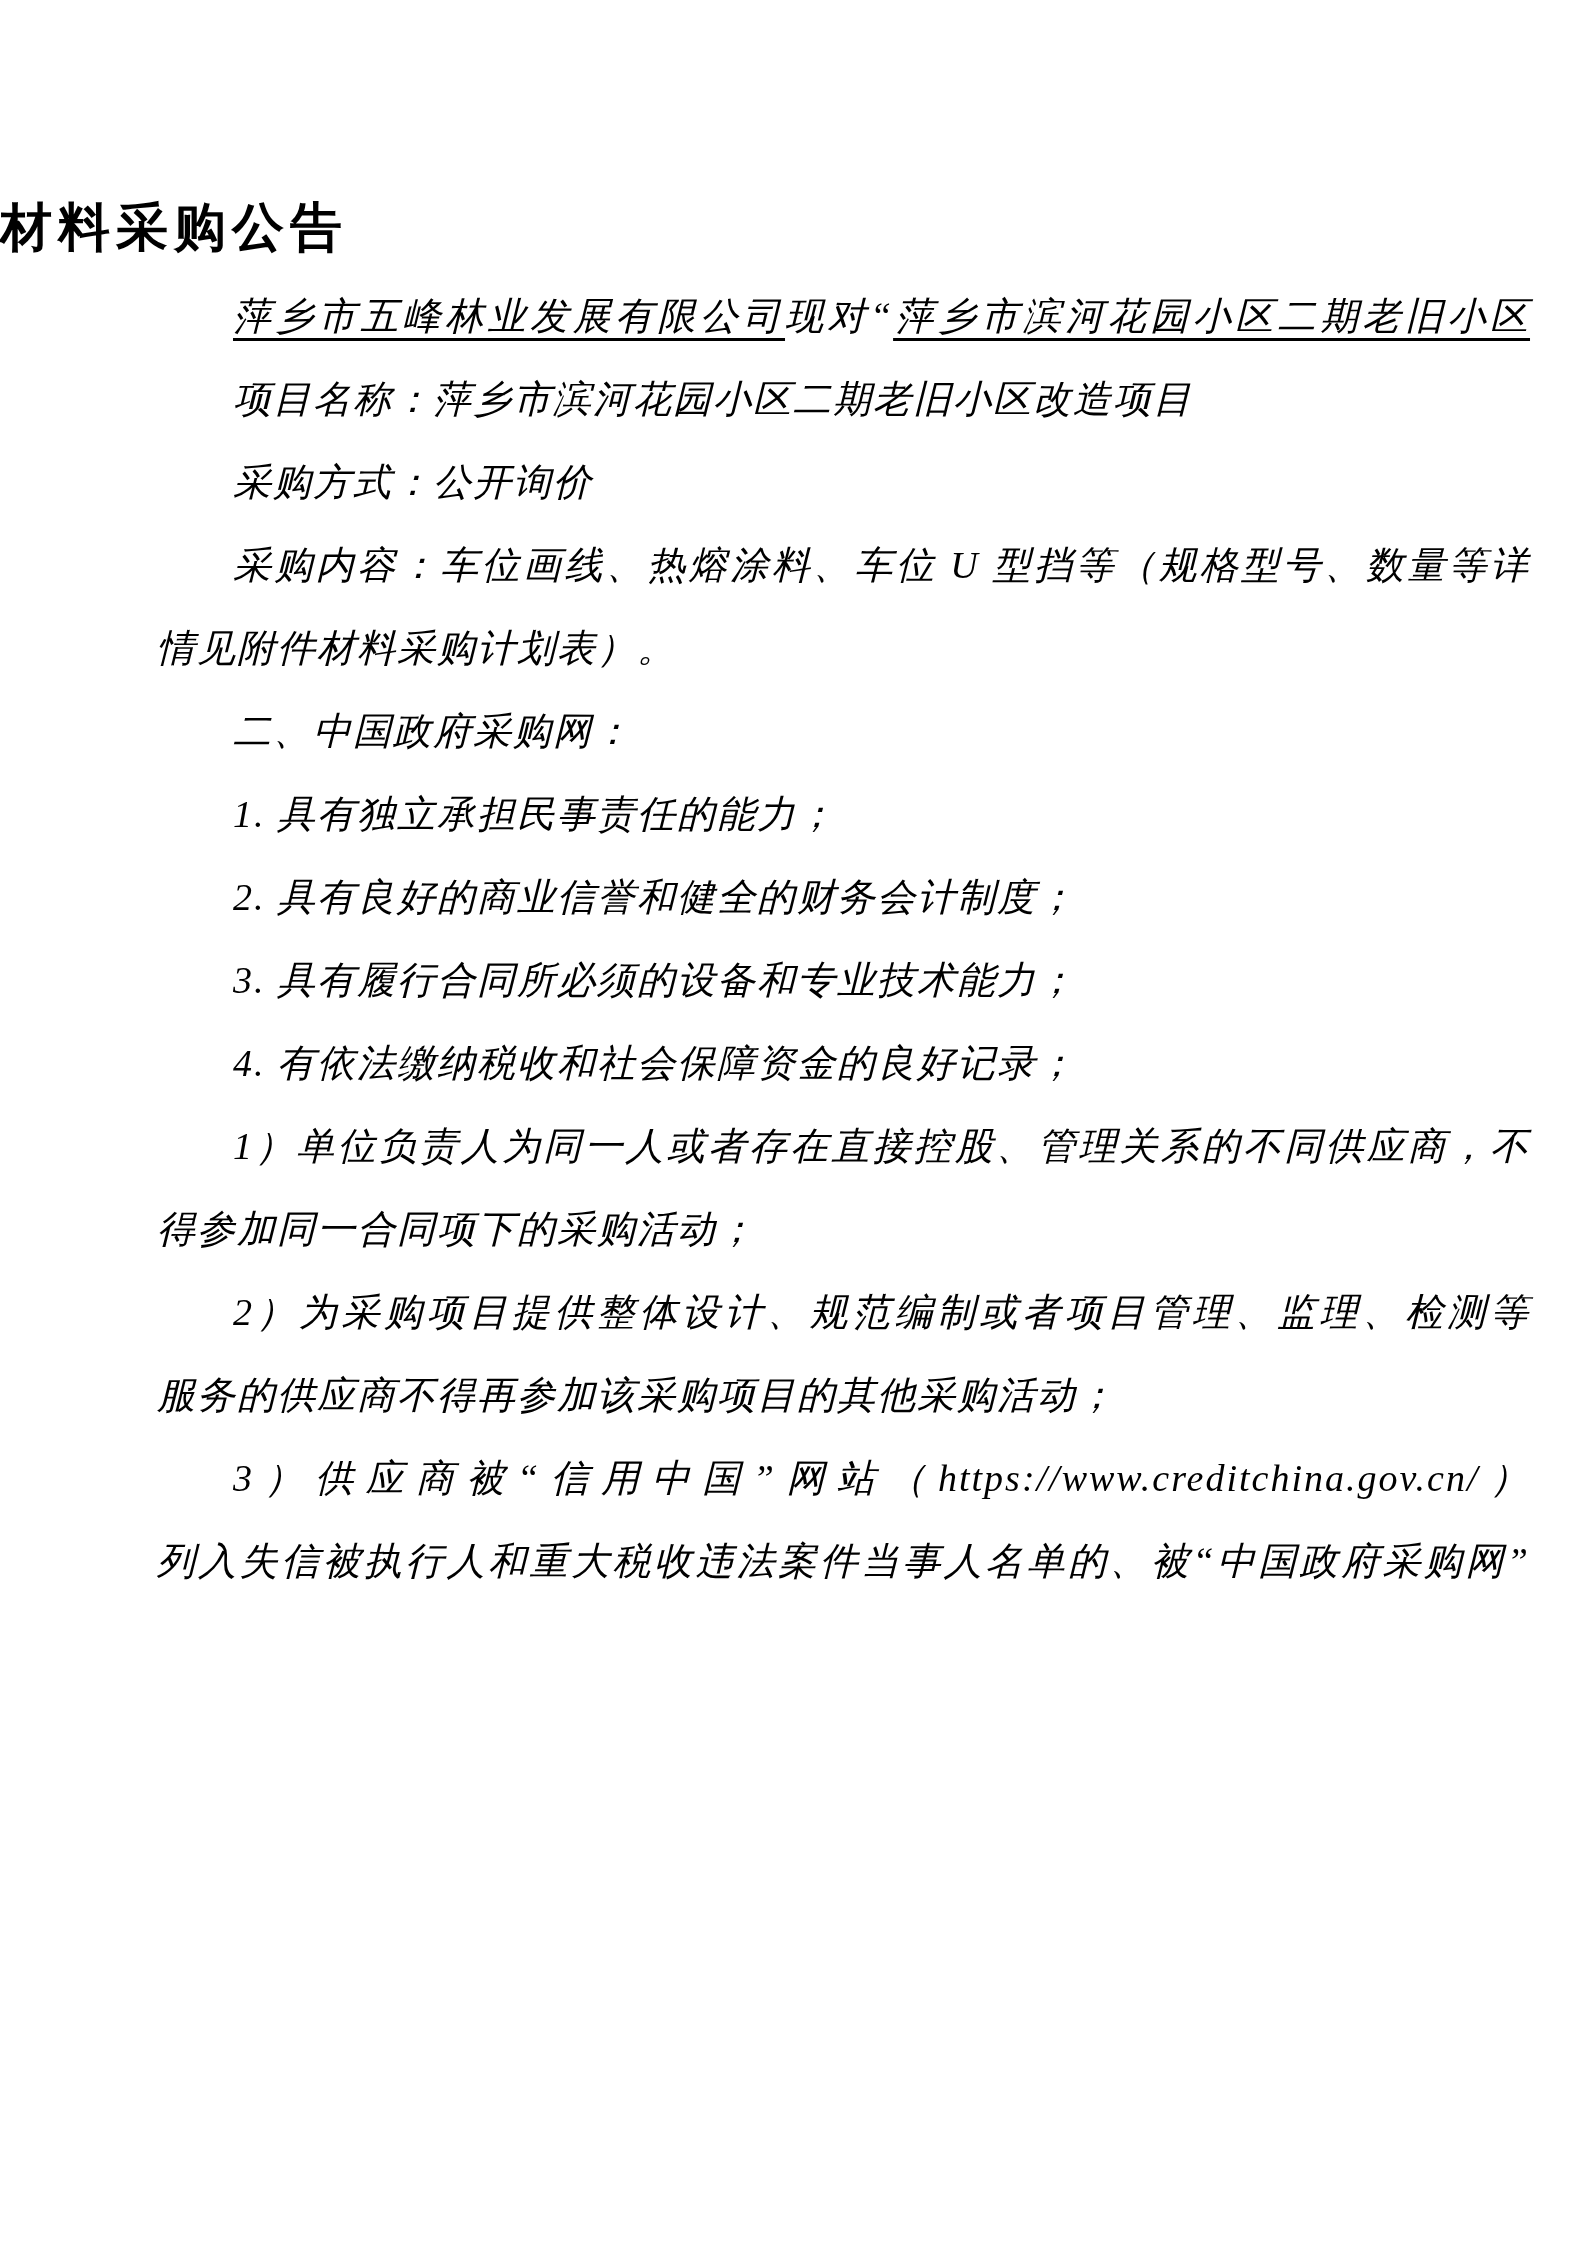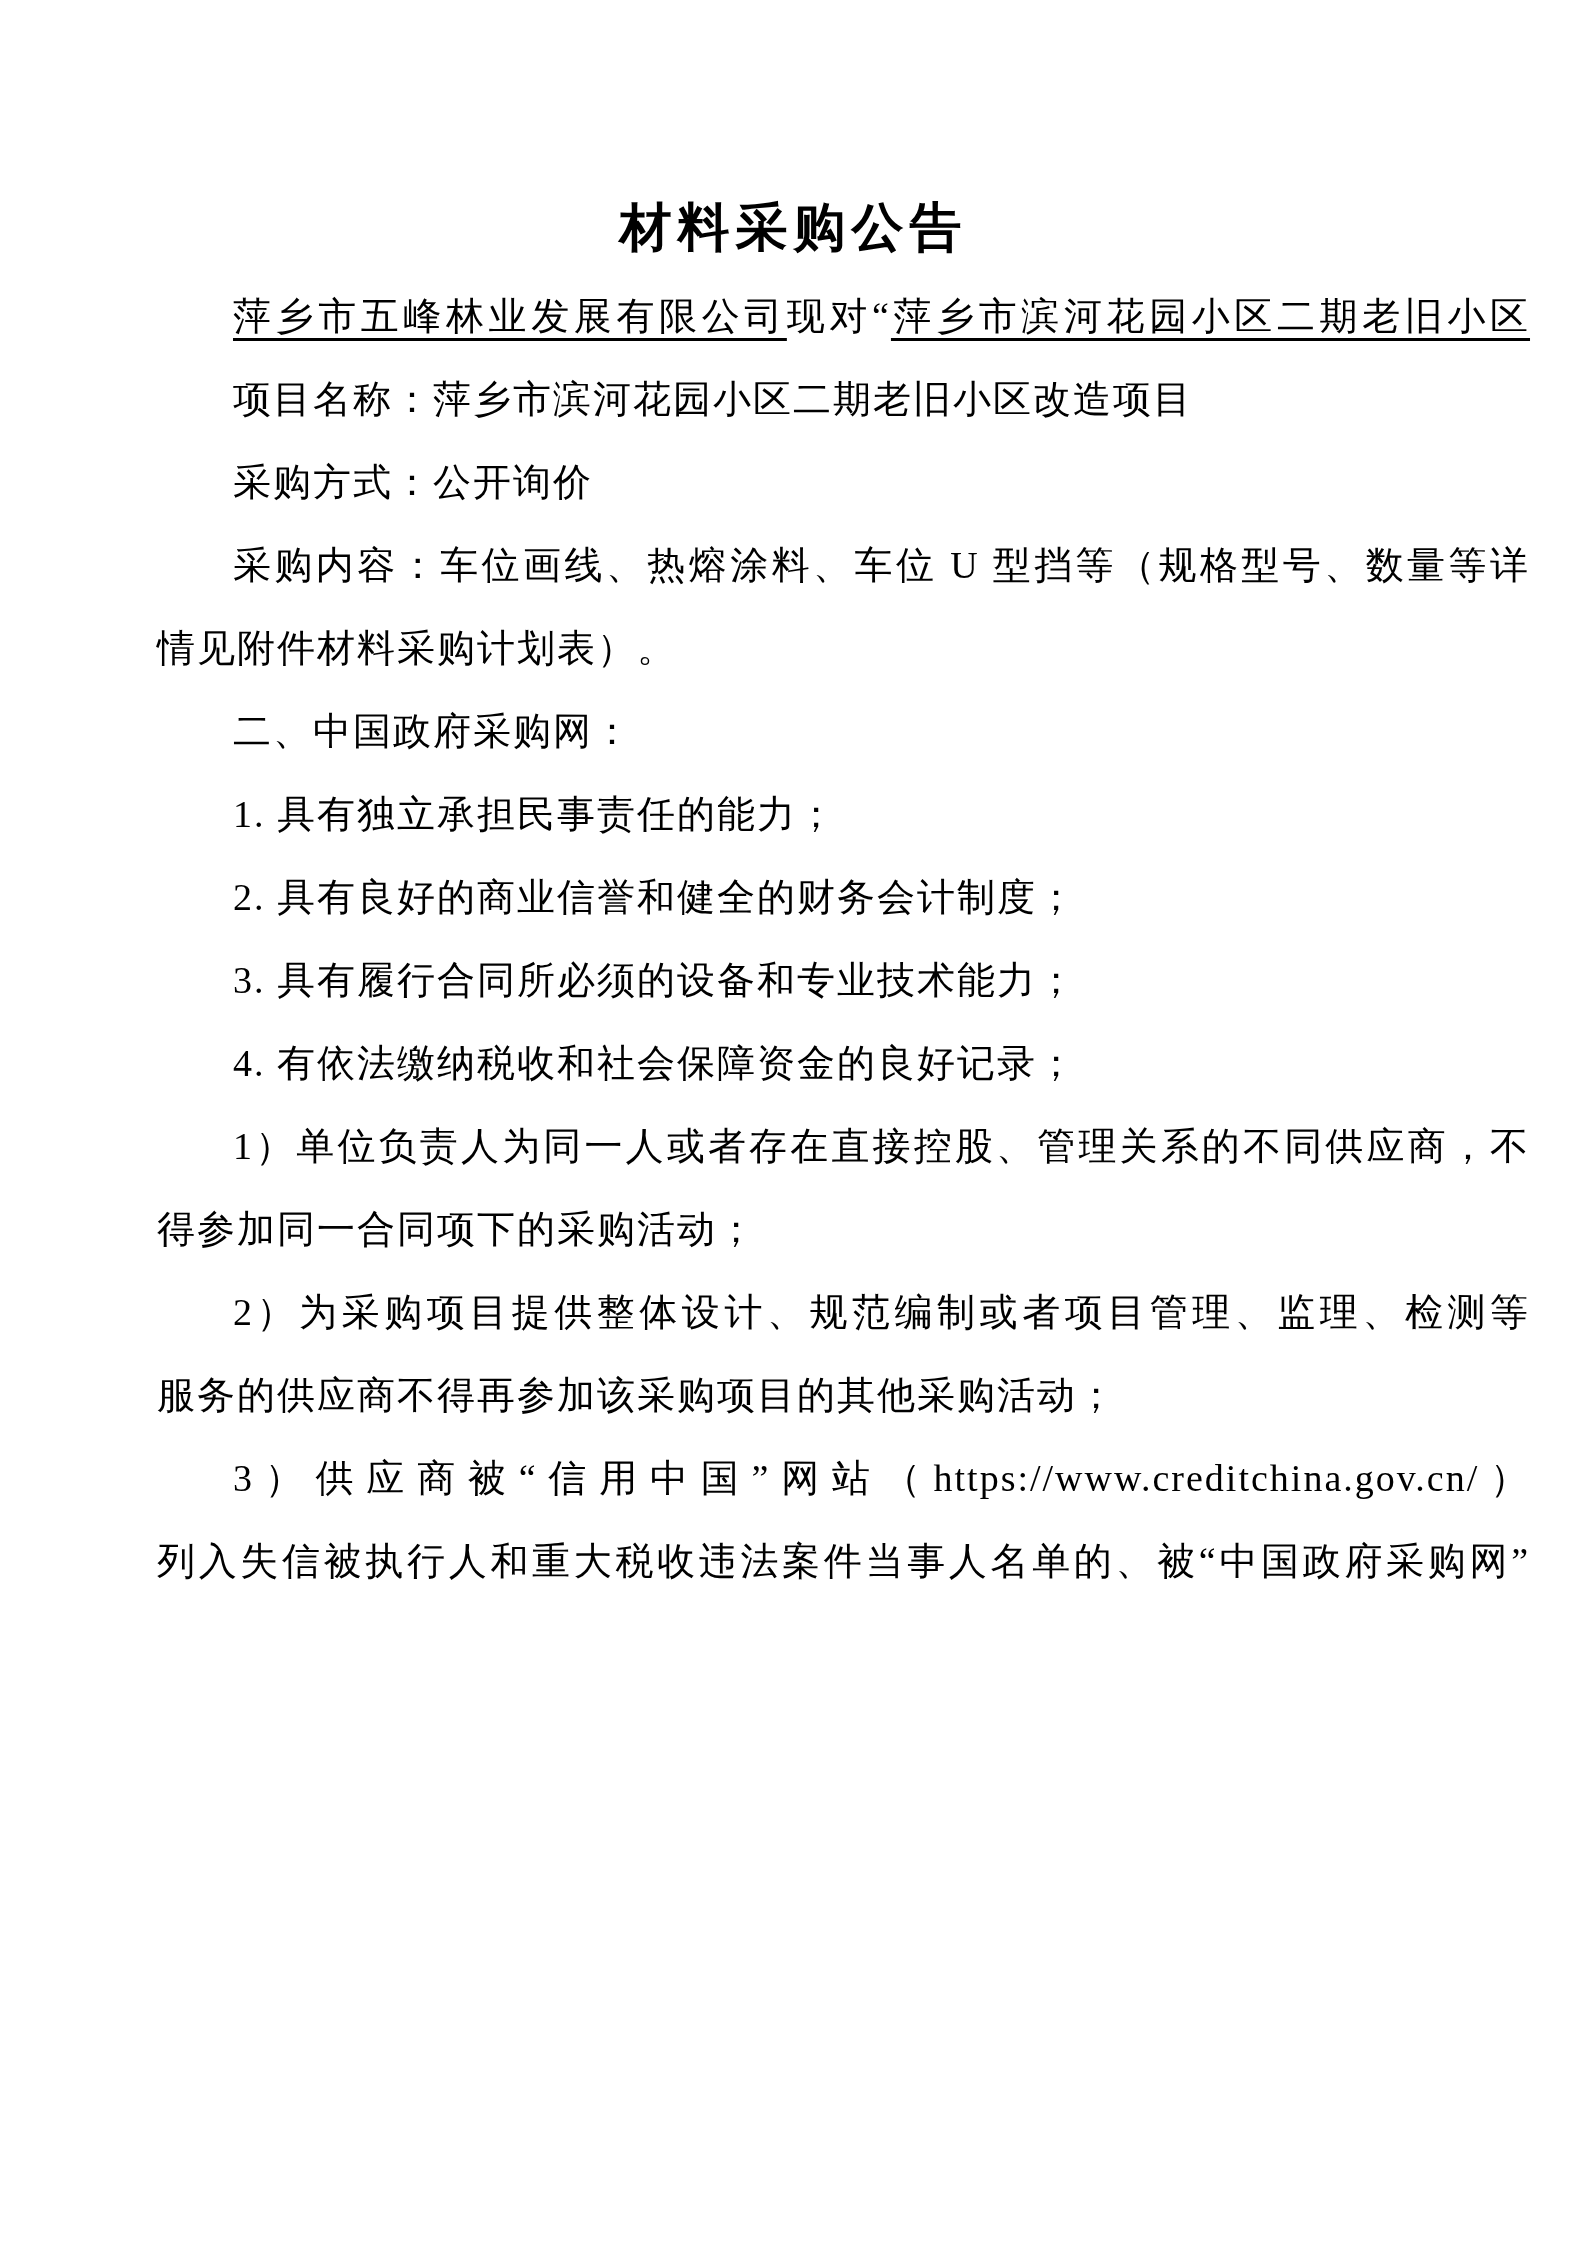--- a/index.html
+++ b/index.html
@@ -14,32 +14,33 @@
     background: #ffffff;
     color: #000000;
     font-family: "Liberation Serif", "DejaVu Serif", serif;
     overflow: hidden;
   }
   .title {
     margin: 0;
     padding-top: 196px;
     height: 62px;
     line-height: 62px;
-    text-align: center;
+    text-align: left;
     font-size: 52px;
     font-weight: bold;
     letter-spacing: 6px;
     font-family: "DejaVu Sans", "Liberation Sans", sans-serif;
   }
   .doc-body {
     margin-top: 17px;
     margin-left: 157px;
     margin-right: 57px; 
     font-size: 38px;
     letter-spacing: 2px;
+    font-style: italic;
   }
   .line {
     height: 83px;
     line-height: 83px;
     text-align: left;
     white-space: pre-wrap;
   }
   .line.indent {
     padding-left: 76px; 
   }

